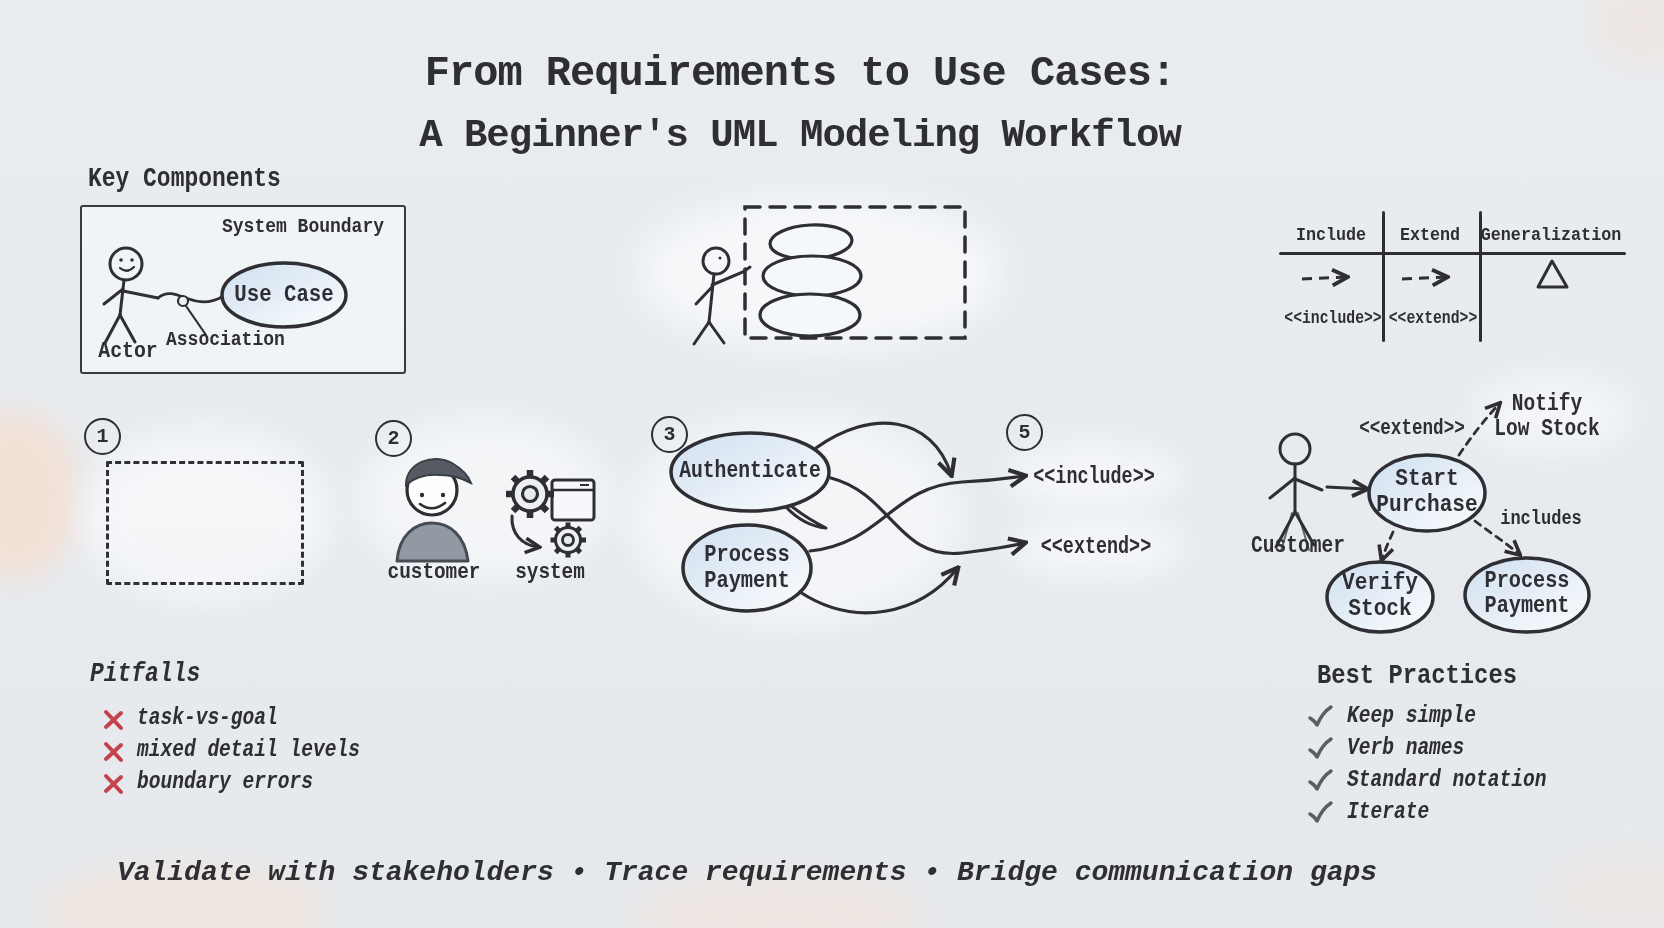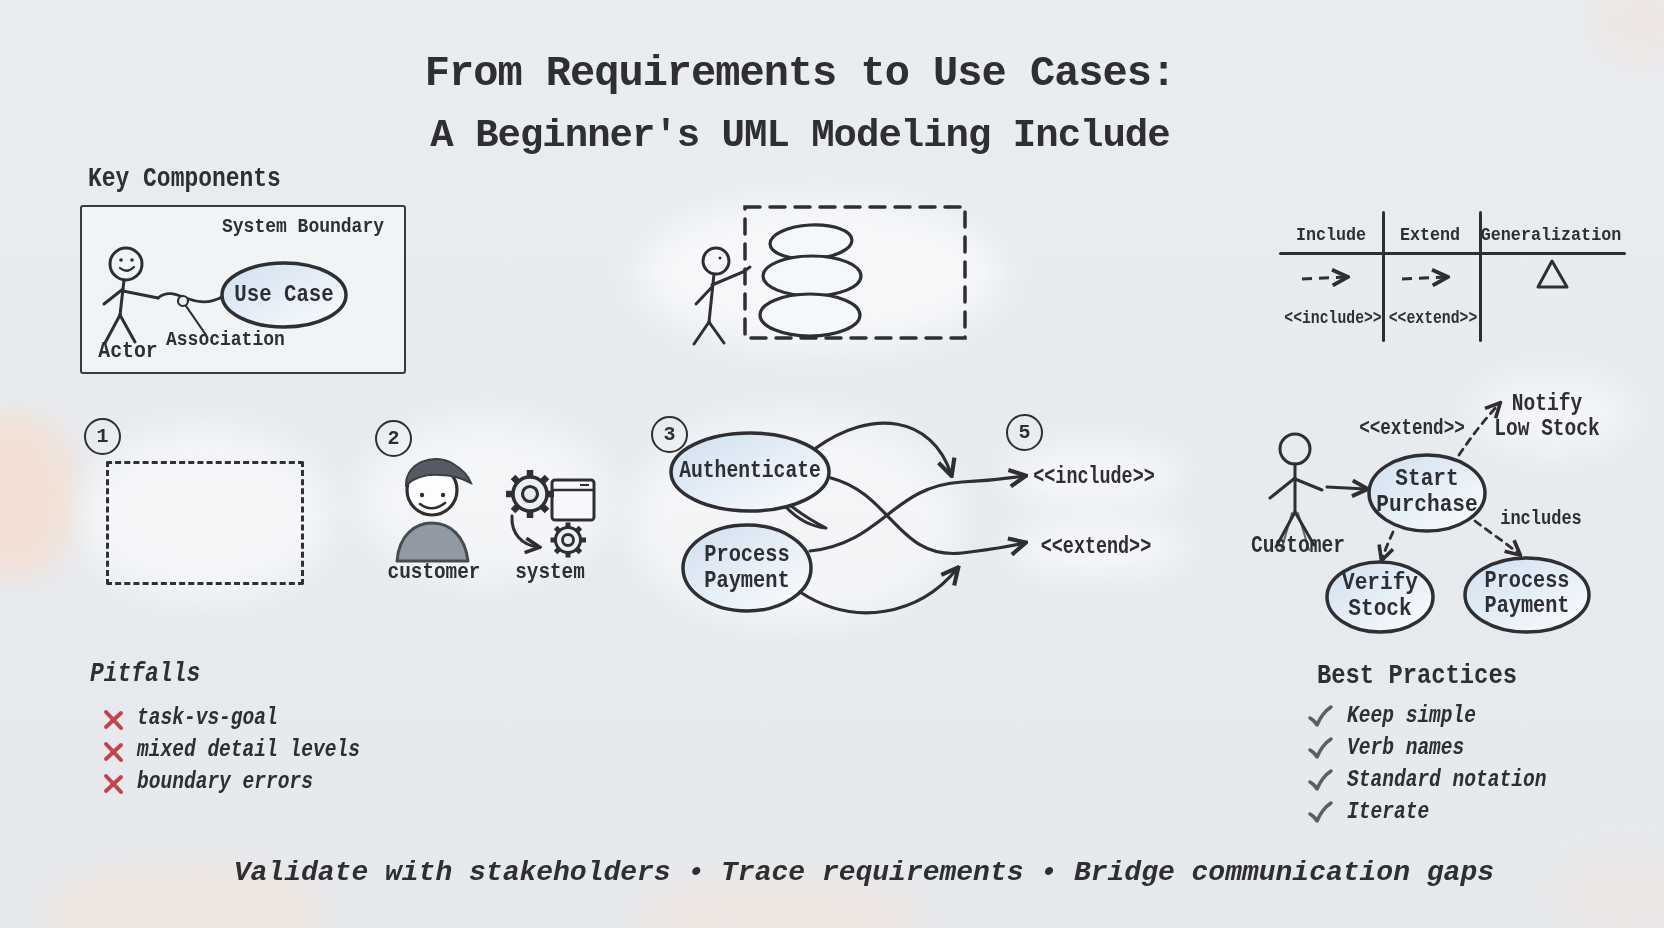--- a/index.html
+++ b/index.html
@@ -16,21 +16,21 @@
   .sx82{transform:translate(-50%,-50%) scaleX(.82);}
   .sx80{transform:translate(-50%,-50%) scaleX(.8);}
   .num-badge{position:absolute;width:33px;height:33px;border:2.5px solid #2e2e33;border-radius:50%;
     display:flex;align-items:center;justify-content:center;font-size:20px;font-weight:700;}
   .panel{position:absolute;border:2.5px solid #3a3a40;border-radius:3px;background:rgba(250,252,254,.5);}
   .dashed-box{position:absolute;border:3px dashed #2f2f35;border-radius:2px;}
   .tbl-vline{position:absolute;top:2px;height:131px;width:2.5px;background:#2e2e33;border-radius:2px;}
   .tbl-hline{position:absolute;left:-4px;top:43px;width:347px;height:2.5px;background:#2e2e33;border-radius:2px;}
   .title-line{position:absolute;left:0;width:1600px;text-align:center;font-weight:700;letter-spacing:-1px;}
   .list-item{position:absolute;font-size:23px;font-style:italic;font-weight:600;transform:scaleX(.85);transform-origin:left center;}
-  .footer-line{position:absolute;left:0;top:857px;width:1494px;text-align:right;
+  .footer-line{position:absolute;left:0;top:857px;width:1494px;text-align:center;
     font-size:28px;font-style:italic;font-weight:600;}
   .two-line{line-height:26px;}
 </style>
 </head>
 <body>
 
 <div class="stage">
 
   <div class="smudge" style="left:-50px;top:410px;width:130px;height:170px;background:#f6ddcc;opacity:.75;"></div>
   <div class="smudge" style="left:40px;top:862px;width:290px;height:95px;background:#f8e3d3;opacity:.55;"></div>
@@ -39,21 +39,21 @@
   <div class="smudge" style="left:1540px;top:845px;width:180px;height:100px;background:#f8e3d3;opacity:.3;"></div>
   <div class="smudge" style="left:640px;top:198px;width:360px;height:150px;background:#fff;opacity:.6;"></div>
   <div class="smudge" style="left:80px;top:430px;width:250px;height:170px;background:#fff;opacity:.55;"></div>
   <div class="smudge" style="left:360px;top:420px;width:250px;height:160px;background:#fff;opacity:.5;"></div>
   <div class="smudge" style="left:630px;top:415px;width:330px;height:210px;background:#fff;opacity:.5;"></div>
   <div class="smudge" style="left:1005px;top:447px;width:175px;height:58px;background:#fff;opacity:.6;"></div>
   <div class="smudge" style="left:1010px;top:520px;width:175px;height:55px;background:#fff;opacity:.6;"></div>
   <div class="smudge" style="left:1475px;top:378px;width:155px;height:72px;background:#fff;opacity:.5;"></div>
 
   <div class="title-line" style="top:50px;font-size:42px;">From Requirements to Use Cases:</div>
-  <div class="title-line" style="top:114px;font-size:39px;">A Beginner's UML Modeling Include</div>
+  <div class="title-line" style="top:114px;font-size:39px;">A Beginner's UML Modeling Workflow</div>
 
   <div class="label-l" style="left:88px;top:164px;font-size:27px;transform:scaleX(.85);">Key Components</div>
   <div class="panel" style="left:80px;top:205px;width:322px;height:165px;"></div>
   <svg class="abs" style="left:80px;top:205px;" width="322" height="165" viewBox="0 0 322 165">
     <defs>
       <linearGradient id="ucg1" x1="0" y1="0" x2="1" y2="1">
         <stop offset="0" stop-color="#cfdff0"></stop>
           <stop offset="0.6" stop-color="#eaf1f8"></stop>
           <stop offset="1" stop-color="#fbfdfe"></stop>
       </linearGradient>

